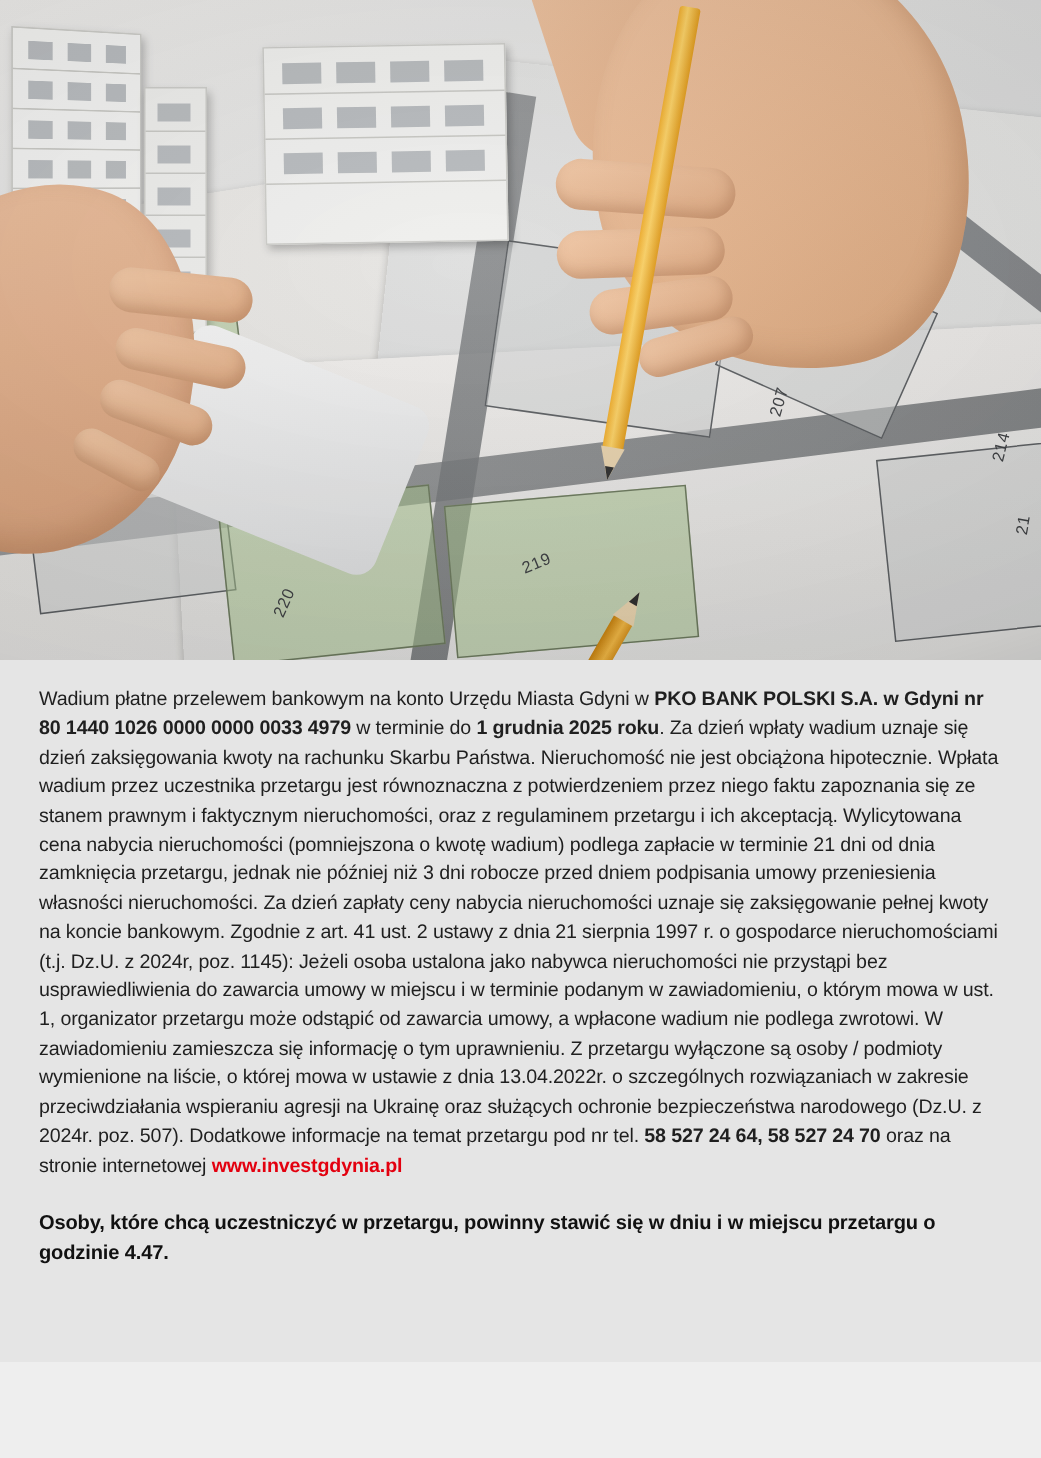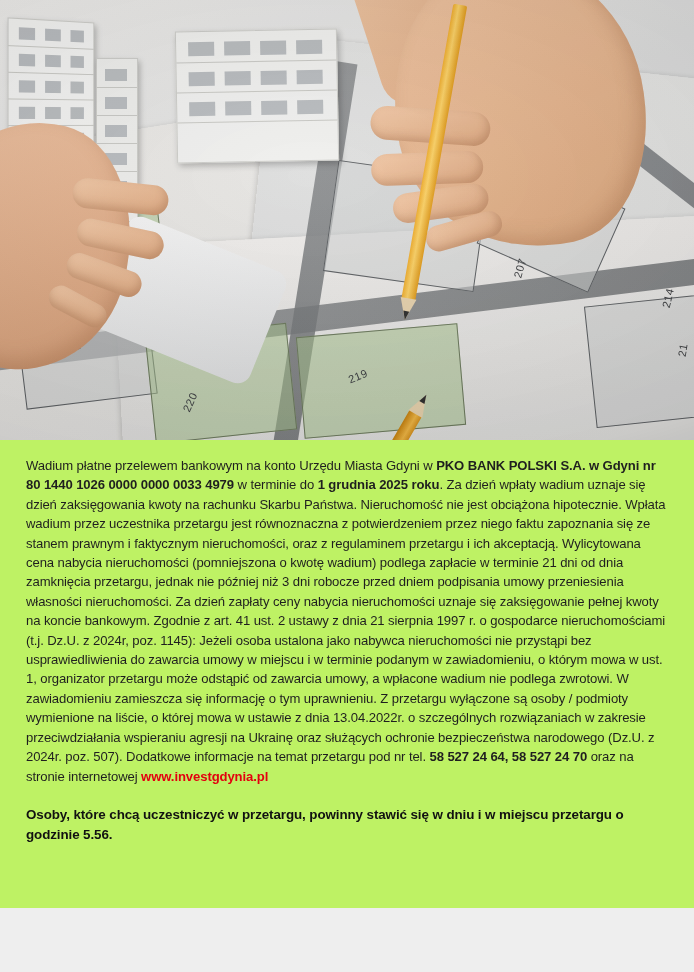--- a/index.html
+++ b/index.html
@@ -13,21 +13,21 @@
     background: #ffffff;
     font-family: "Liberation Sans", sans-serif;
     overflow: hidden;
     position: relative;
   }
 
   .page {
     width: 694px;
     height: 972px;
     position: relative;
-    background: #bef264;
+    background: #e5e5e5;
     display: flex;
     flex-direction: column;
   }
 
   
   .hero {
     position: relative;
     width: 694px;
     height: 440px;
     overflow: hidden;
@@ -391,17 +391,17 @@
       <div class="body"></div>
         <div class="tip"></div>
         <div class="lead"></div>
     </div>
 
     <div class="hero-shade"></div>
   </div>
 
   <div class="content">
     <div class="body-text" id="notice-paragraph">Wadium płatne przelewem bankowym na konto Urzędu Miasta Gdyni w <b>PKO BANK POLSKI S.A. w Gdyni nr 80 1440 1026 0000 0000 0033 4979</b> w terminie do <b>1 grudnia 2025 roku</b>. Za dzień wpłaty wadium uznaje się dzień zaksięgowania kwoty na rachunku Skarbu Państwa. Nieruchomość nie jest obciążona hipotecznie. Wpłata wadium przez uczestnika przetargu jest równoznaczna z potwierdzeniem przez niego faktu zapoznania się ze stanem prawnym i faktycznym nieruchomości, oraz z regulaminem przetargu i ich akceptacją. Wylicytowana cena nabycia nieruchomości (pomniejszona o kwotę wadium) podlega zapłacie w terminie 21 dni od dnia zamknięcia przetargu, jednak nie później niż 3 dni robocze przed dniem podpisania umowy przeniesienia własności nieruchomości. Za dzień zapłaty ceny nabycia nieruchomości uznaje się zaksięgowanie pełnej kwoty na koncie bankowym. Zgodnie z art. 41 ust. 2 ustawy z dnia 21 sierpnia 1997 r. o gospodarce nieruchomościami (t.j. Dz.U. z 2024r, poz. 1145): Jeżeli osoba ustalona jako nabywca nieruchomości nie przystąpi bez usprawiedliwienia do zawarcia umowy w miejscu i w terminie podanym w zawiadomieniu, o którym mowa w ust. 1, organizator przetargu może odstąpić od zawarcia umowy, a wpłacone wadium nie podlega zwrotowi. W zawiadomieniu zamieszcza się informację o tym uprawnieniu. Z przetargu wyłączone są osoby / podmioty wymienione na liście, o której mowa w ustawie z dnia 13.04.2022r. o szczególnych rozwiązaniach w zakresie przeciwdziałania wspieraniu agresji na Ukrainę oraz służących ochronie bezpieczeństwa narodowego (Dz.U. z 2024r. poz. 507). Dodatkowe informacje na temat przetargu pod nr tel. <b>58 527 24 64, 58 527 24 70</b> oraz na stronie internetowej <a class="link" href="#" style="color: rgb(227, 0, 15);">www.investgdynia.pl</a></div>
-    <div class="closing">Osoby, które chcą uczestniczyć w przetargu, powinny stawić się w dniu i w miejscu przetargu o godzinie 5.56.</div>
+    <div class="closing">Osoby, które chcą uczestniczyć w przetargu, powinny stawić się w dniu i w miejscu przetargu o godzinie 4.47.</div>
   </div>
 
   <div class="footer-band"></div>
 </div>
 
 </body></html>

